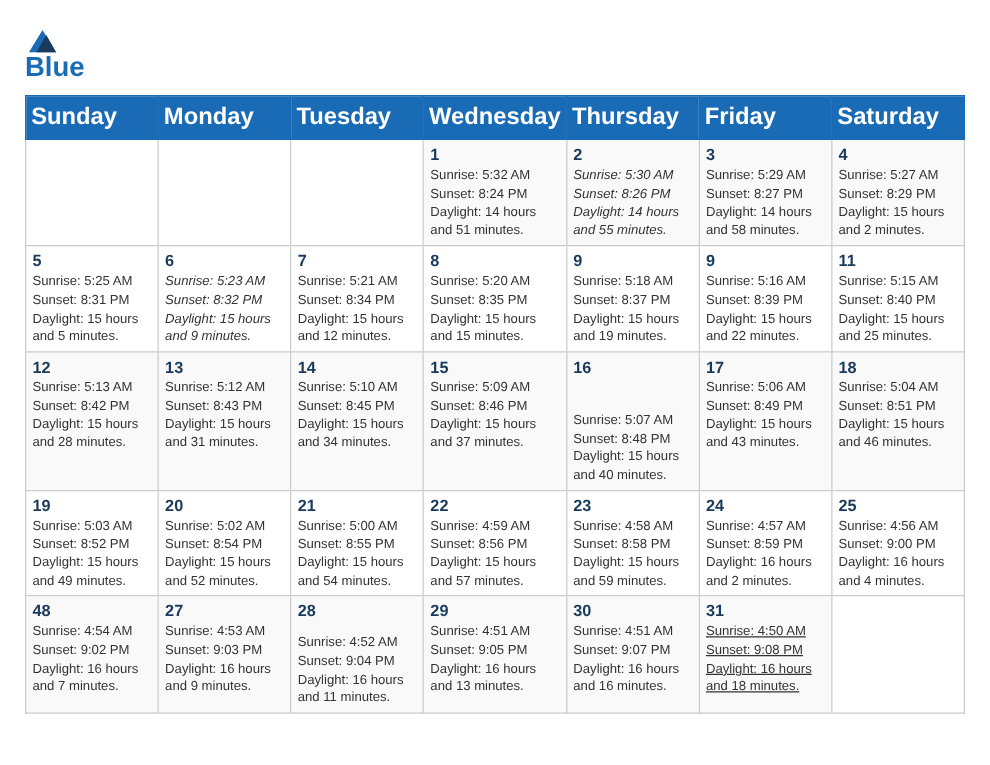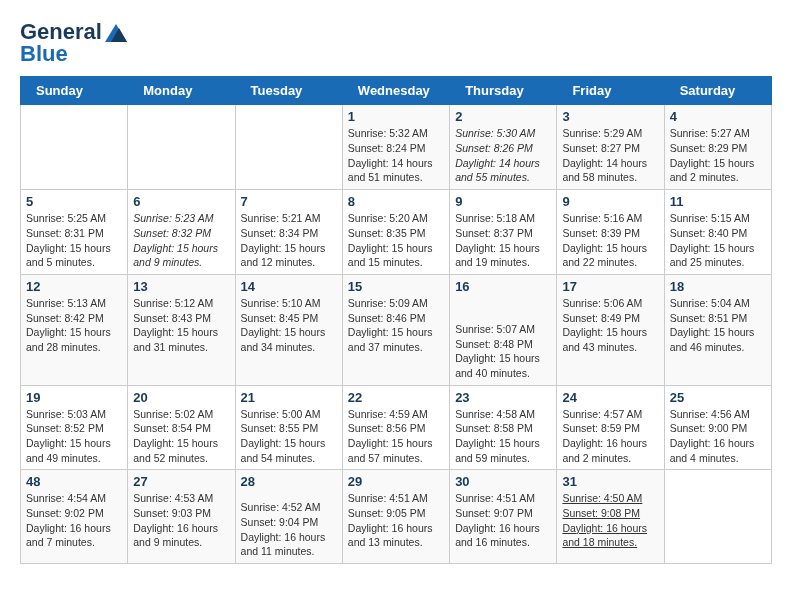--- a/index.html
+++ b/index.html
@@ -36,23 +36,23 @@
       margin-top: 2px;
     }
     .calendar {
       width: 100%;
       border-collapse: collapse;
       font-size: 11px;
     }
     .calendar th {
       background-color: #1a6bb5;
       color: white;
-      padding: 6px 15px;
+      padding: 6px 4px;
       text-align: left;
-      font-size: 13px;
+      font-size: 19px;
       font-weight: bold;
       border: 1px solid #1a6bb5;
     }
     .calendar td {
       border: 1px solid #ccc;
       padding: 4px 5px;
       vertical-align: top;
       width: 106px;
       min-height: 80px;
       background: #fff;
@@ -81,21 +81,21 @@
     .row-odd td { background: #f5f5f5; }
     .row-even td { background: #ffffff; }
   </style>
 </head>
 <body>
 
 <div class="header">
   <div class="logo">
     <div style="display:flex; align-items:center; gap:2px;">
       <div style="font-size:22px; font-weight:bold; color:#1a3a5c; line-height:1.1;">
-        <span style="color:#1a3a5c;">General</span><svg style="display:inline-block; margin-left:3px; vertical-align:middle;" width="22" height="18" viewBox="0 0 22 18">
+        <svg style="display:inline-block; margin-left:3px; vertical-align:middle;" width="22" height="18" viewBox="0 0 22 18">
             <polygon points="0,18 11,0 22,18" fill="#1a6bb5"></polygon>
             <polygon points="6,18 14,4 22,18" fill="#1a3a5c"></polygon>
           </svg>
       </div>
     </div>
     <div style="font-size:22px; font-weight:bold; color:#1a6bb5; line-height:1.1; margin-top:-2px;">Blue</div>
   </div>
   <div class="title-area">
     <div class="main-title"></div>
     <div class="subtitle"></div>

